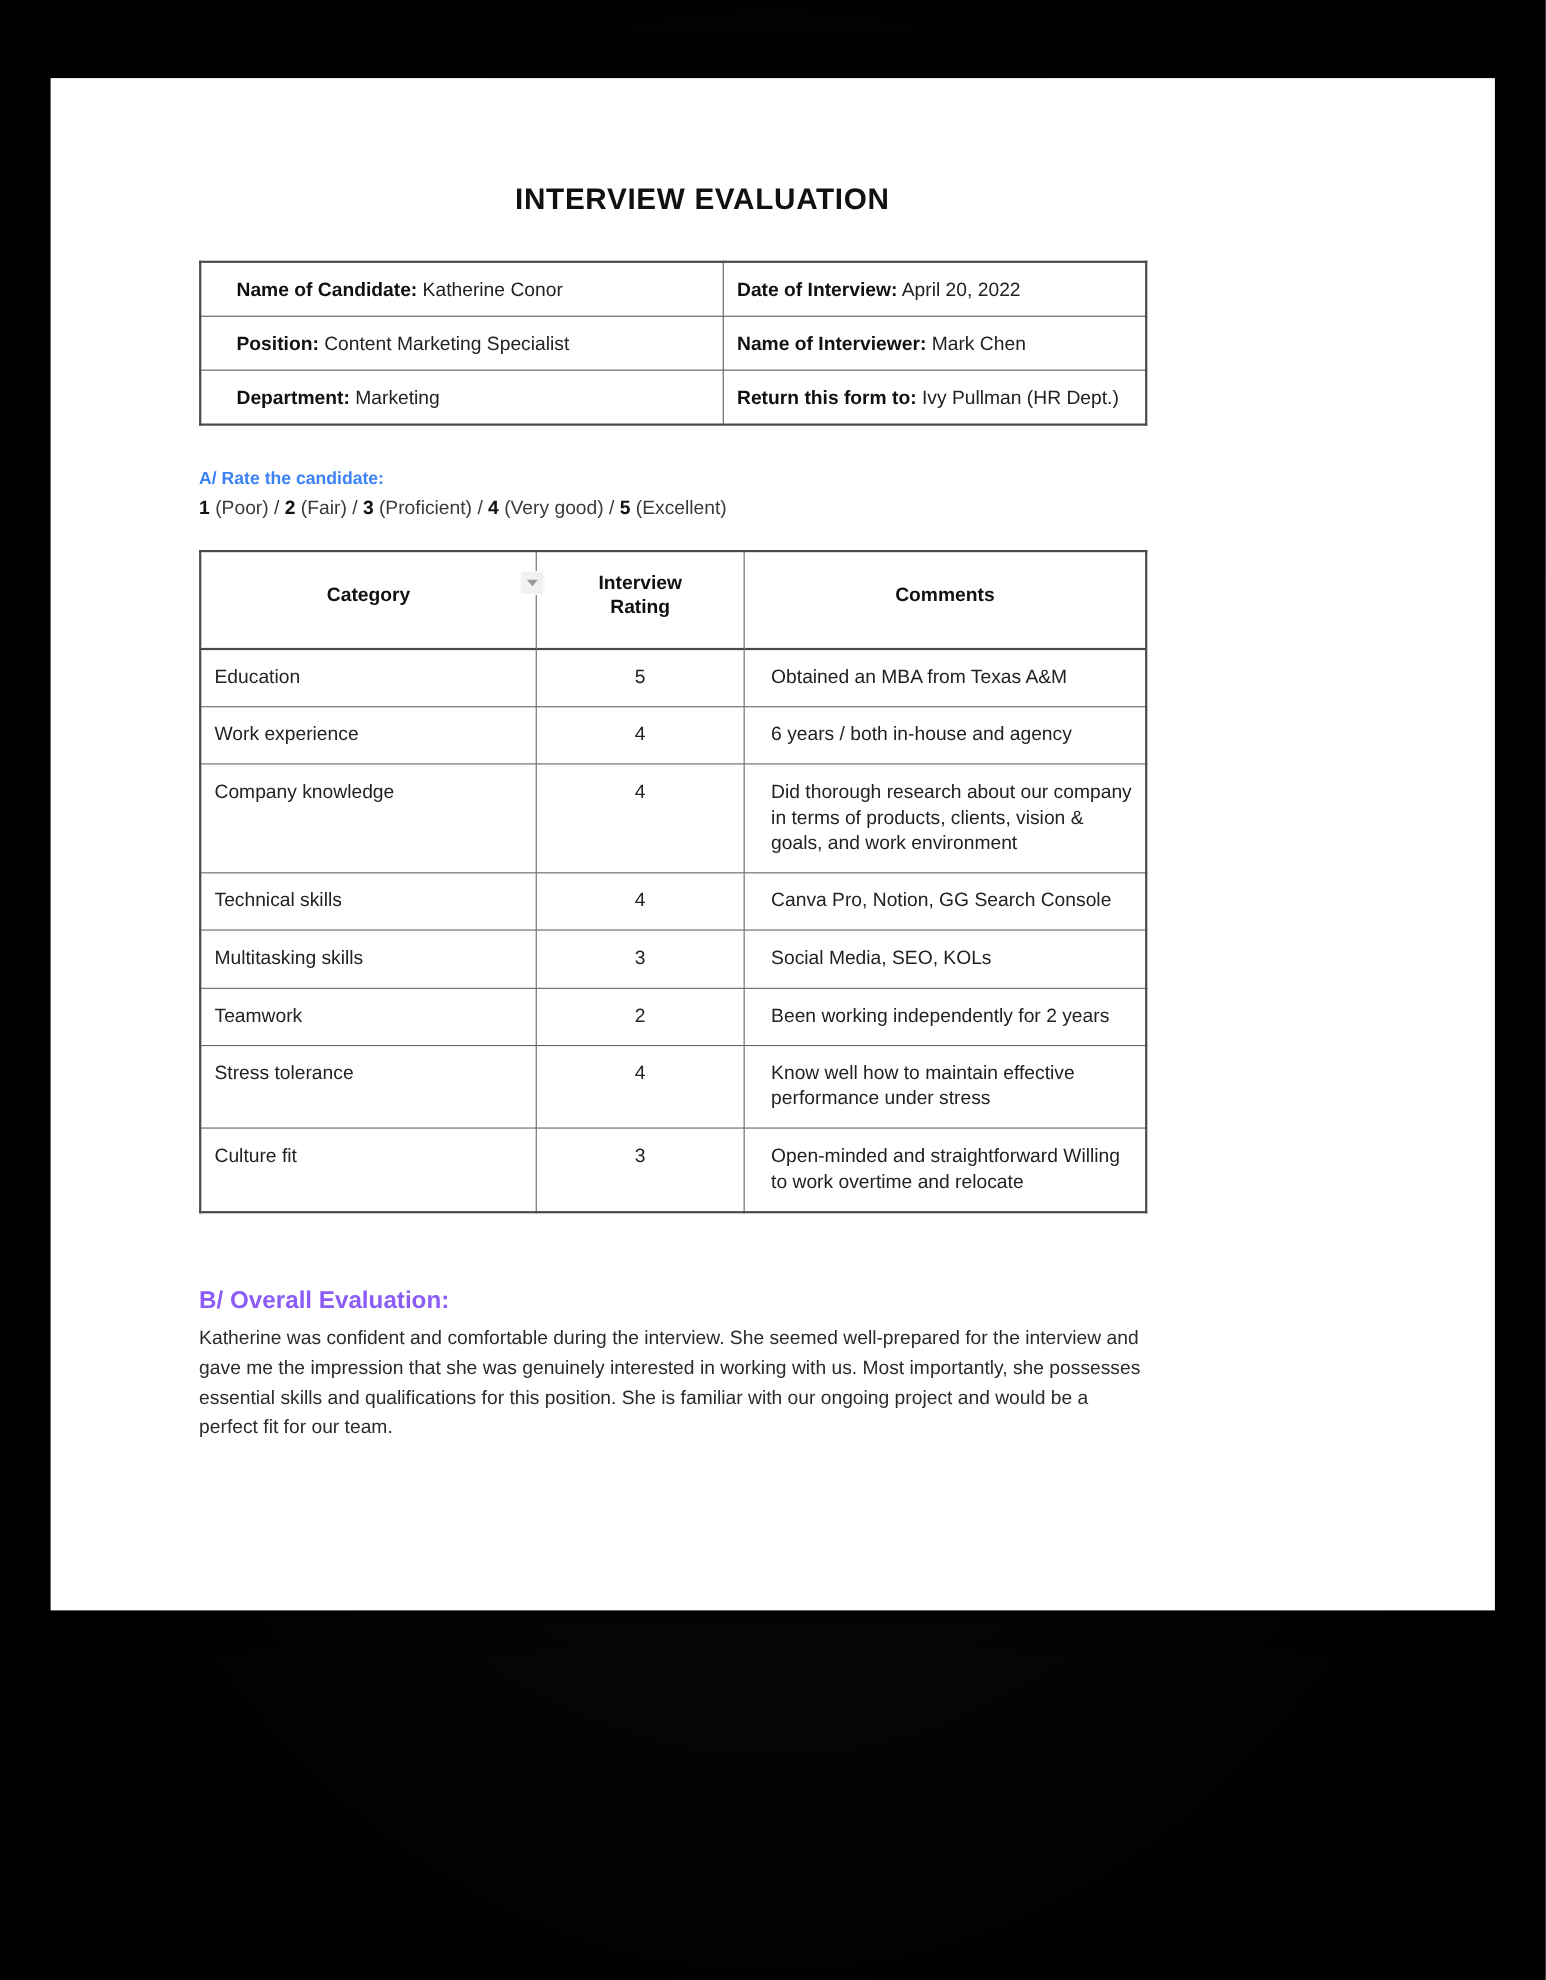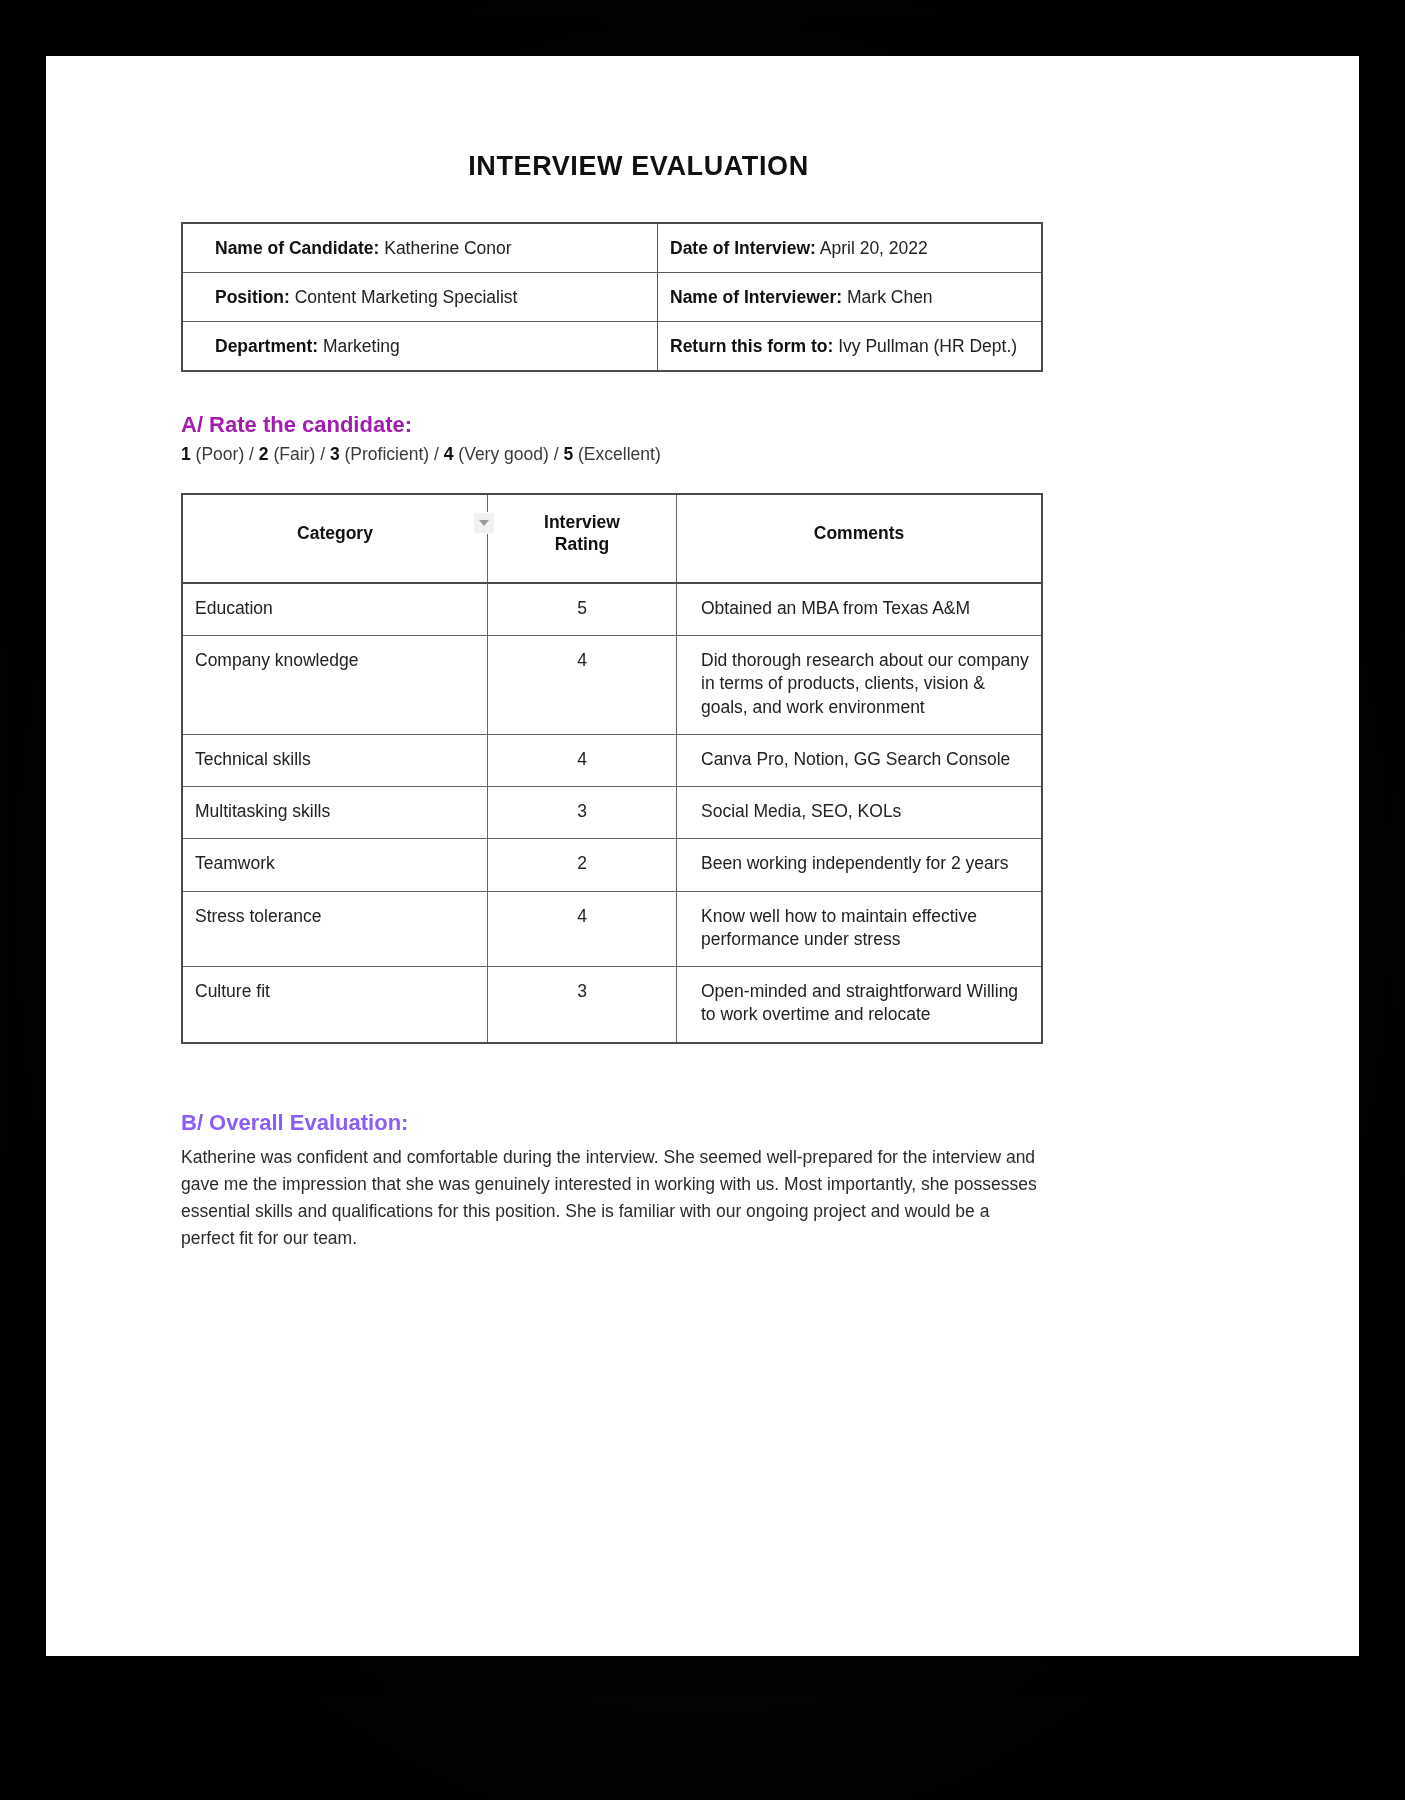--- a/index.html
+++ b/index.html
@@ -21,23 +21,23 @@
     width: 1405px;
     height: 1800px;
     background:
       radial-gradient(ellipse at 50% 50%, #0b120b 0%, #000000 78%);
   }
 
   
   .page {
     position: absolute;
     left: 46px;
-    top: 56px;
+    top: 71px;
     width: 1313px;
-    height: 1600px;
+    height: 1393px;
     background: #ffffff;
     box-shadow: 0 0 26px rgba(0,0,0,0.9);
     overflow: hidden;
   }
 
   .page-inner {
     position: absolute;
     left: 135px;
     top: 95px;
     width: 1045px;
@@ -73,23 +73,23 @@
     height: 24px;
   }
   .info-table td.left-col { width: 430px; padding-left: 32px; }
   .info-table .lbl {
     font-weight: bold;
     color: #111111;
   }
 
   
   .section-heading {
-    font-size: 22px;
-    font-weight: bold;
-    color: #a21caf;
+    font-size: 16px;
+    font-weight: bold;
+    color: #3b82f6;
     margin: 40px 0 6px 0;
   }
   .scale-line {
     font-size: 17.5px;
     color: #3a3a3a;
     margin: 3px 0 28px 0;
   }
   .scale-line b {
     color: #111111;
     font-weight: bold;
@@ -252,20 +252,25 @@
             </th>
           </tr>
         </thead>
         <tbody id="rating-rows">
             <tr>
               <td class="cat">Education</td>
               <td class="rate">5</td>
               <td class="cmt">Obtained an MBA from Texas A&amp;M</td>
             </tr>
             <tr>
+              <td class="cat">Work experience</td>
+              <td class="rate">4</td>
+              <td class="cmt">6 years / both in-house and agency</td>
+            </tr>
+            <tr>
               <td class="cat">Company knowledge</td>
               <td class="rate">4</td>
               <td class="cmt">Did thorough research about our company in terms of products, clients, vision &amp; goals, and work environment</td>
             </tr>
             <tr>
               <td class="cat">Technical skills</td>
               <td class="rate">4</td>
               <td class="cmt">Canva Pro, Notion, GG Search Console</td>
             </tr>
             <tr>

